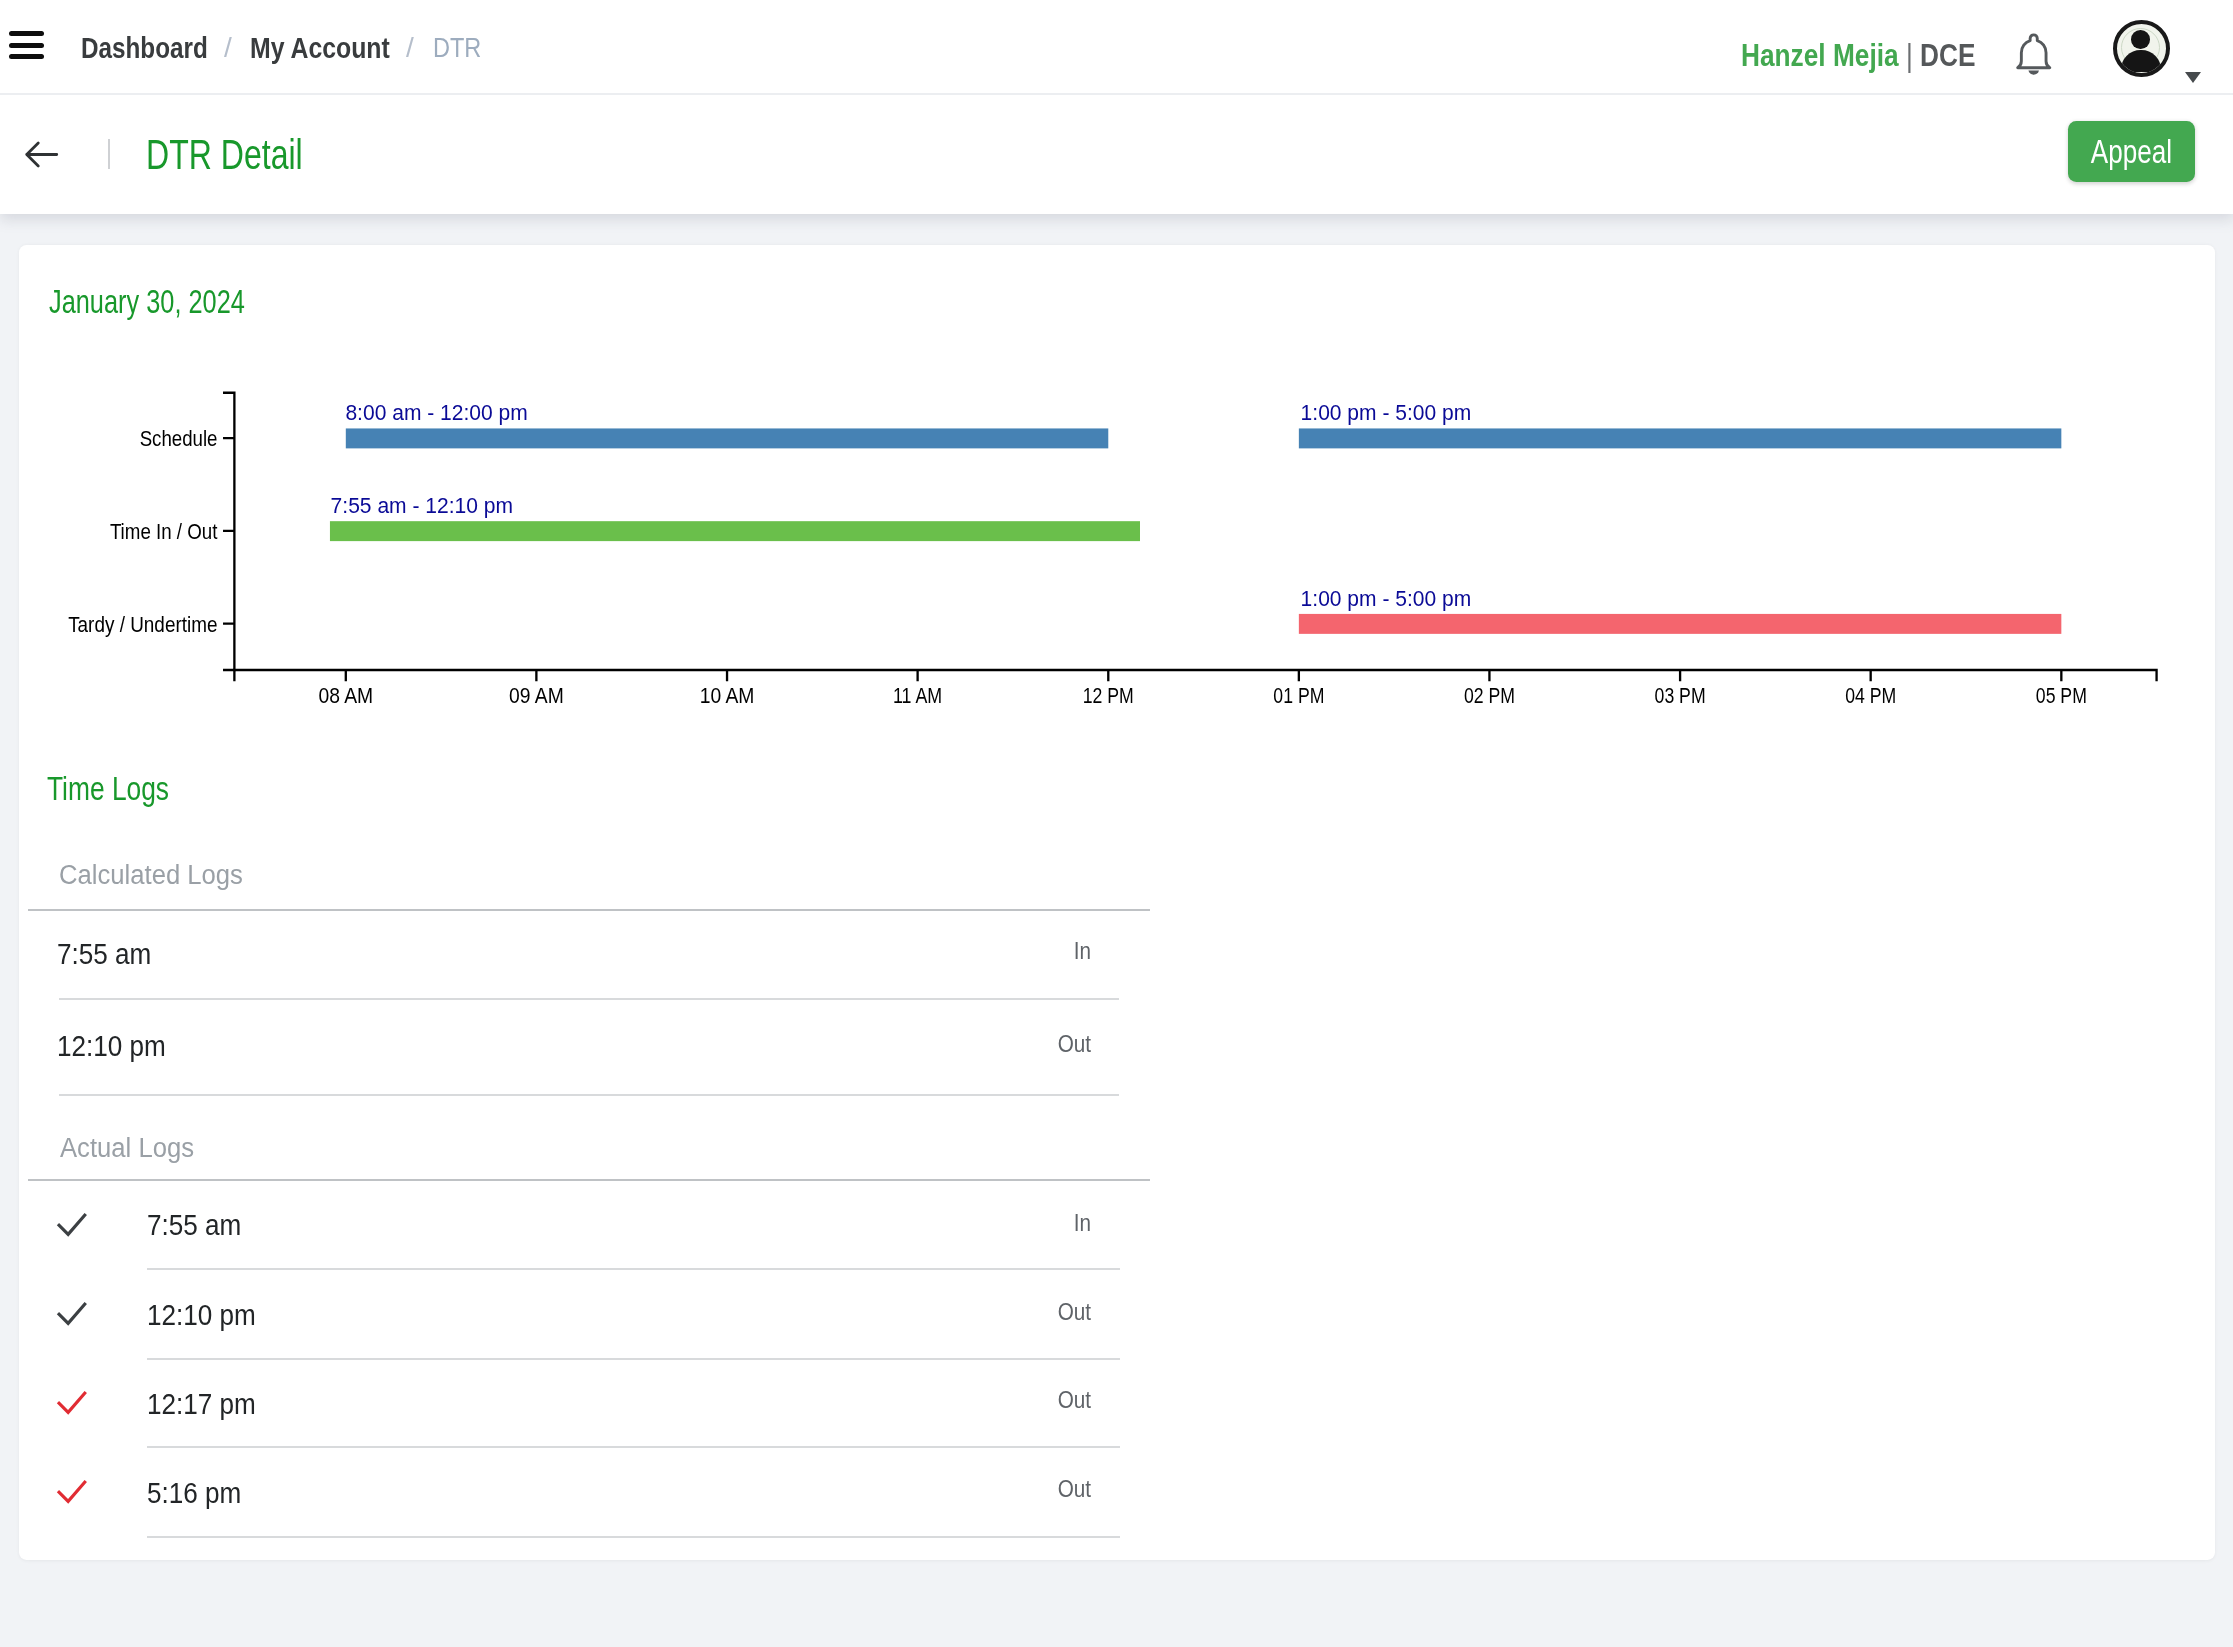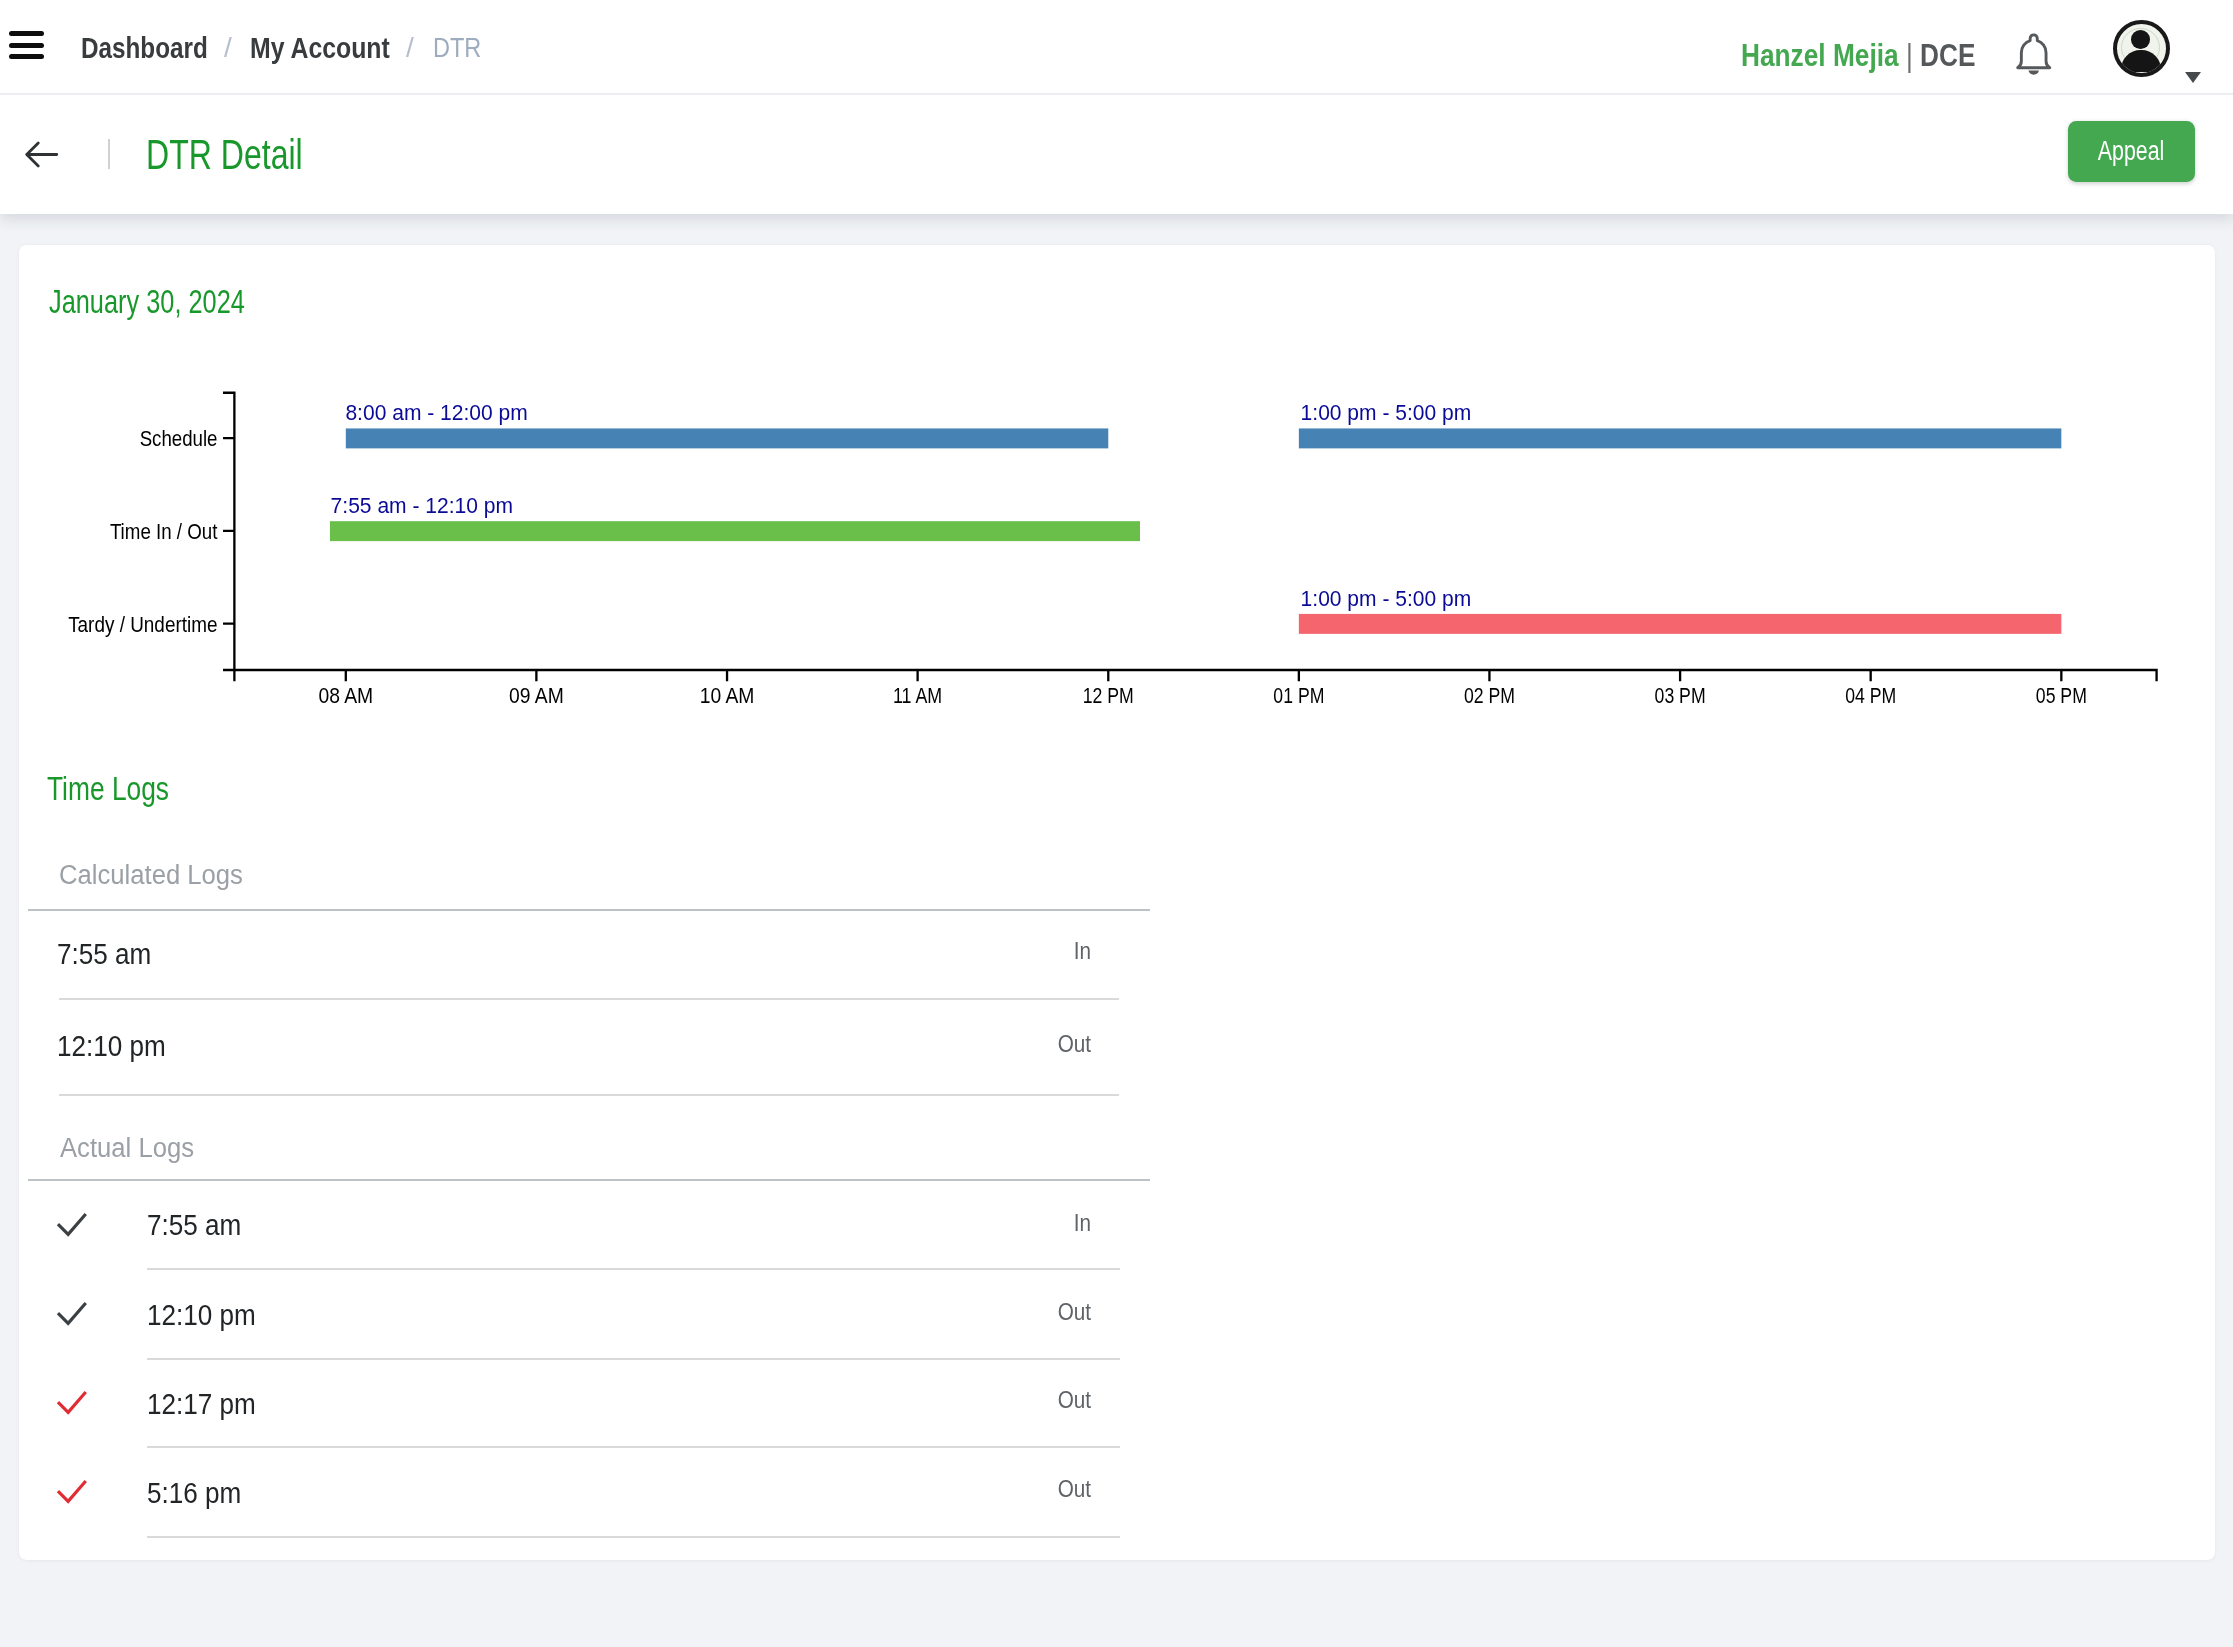--- a/index.html
+++ b/index.html
@@ -40,21 +40,21 @@
 <div class="abs" style="left:2185px; top:72px; width:0; height:0; border-left:8.3px solid transparent; border-right:8.3px solid transparent; border-top:11px solid #464a4d;"></div>
 
 <svg class="abs" style="left:23px; top:140px;" width="37" height="29" viewBox="0 0 40 31">
   <path d="M36.5 15.5 H4 M16.5 3 L4 15.5 L16.5 28" fill="none" stroke="#2f3234" stroke-width="3" stroke-linecap="round" stroke-linejoin="round"></path>
 </svg>
 
 <div class="abs" style="left:108px; top:139px; width:1.9px; height:30px; background:#cfd1d4;"></div>
 
 <div class="txt" style="left:146px; top:132px; font-size:42px; color:#18982b; transform:scaleX(.763);">DTR Detail</div>
 
-<div class="abs" style="left:2068px; top:121px; width:127px; height:61px; border-radius:8.3px; background:#43a850; box-shadow:0 1.9px 4.6px rgba(0,0,0,.18); color:#fff; font-size:27px; text-align:center; line-height:61px;"><span style="display:inline-block; transform:scaleX(.79);">Appeal</span></div>
+<div class="abs" style="left:2068px; top:121px; width:127px; height:61px; border-radius:8.3px; background:#43a850; box-shadow:0 1.9px 4.6px rgba(0,0,0,.18); color:#fff; font-size:33px; text-align:center; line-height:61px;"><span style="display:inline-block; transform:scaleX(.79);">Appeal</span></div>
 
 <div class="abs" style="left:18.6px; top:245px; width:2196px; height:1315px; background:#fff; border-radius:7.4px; box-shadow:0 0.9px 3.7px rgba(0,0,0,.05);"></div>
 
 <div class="txt" style="left:49px; top:279px; font-size:33px; color:#18982b; transform:scaleX(.768);">January 30, 2024</div>
 
 <svg class="abs" style="left:0; top:0;" width="2234" height="1647" viewBox="0 0 2408 1776">
 
   <rect x="372.4" y="462" width="822.2" height="21.5" fill="#4682b4"></rect>
   <rect x="1400.1" y="462" width="822.2" height="21.5" fill="#4682b4"></rect>
   <rect x="355.3" y="562" width="873.5" height="21.5" fill="#6abf4b"></rect>

